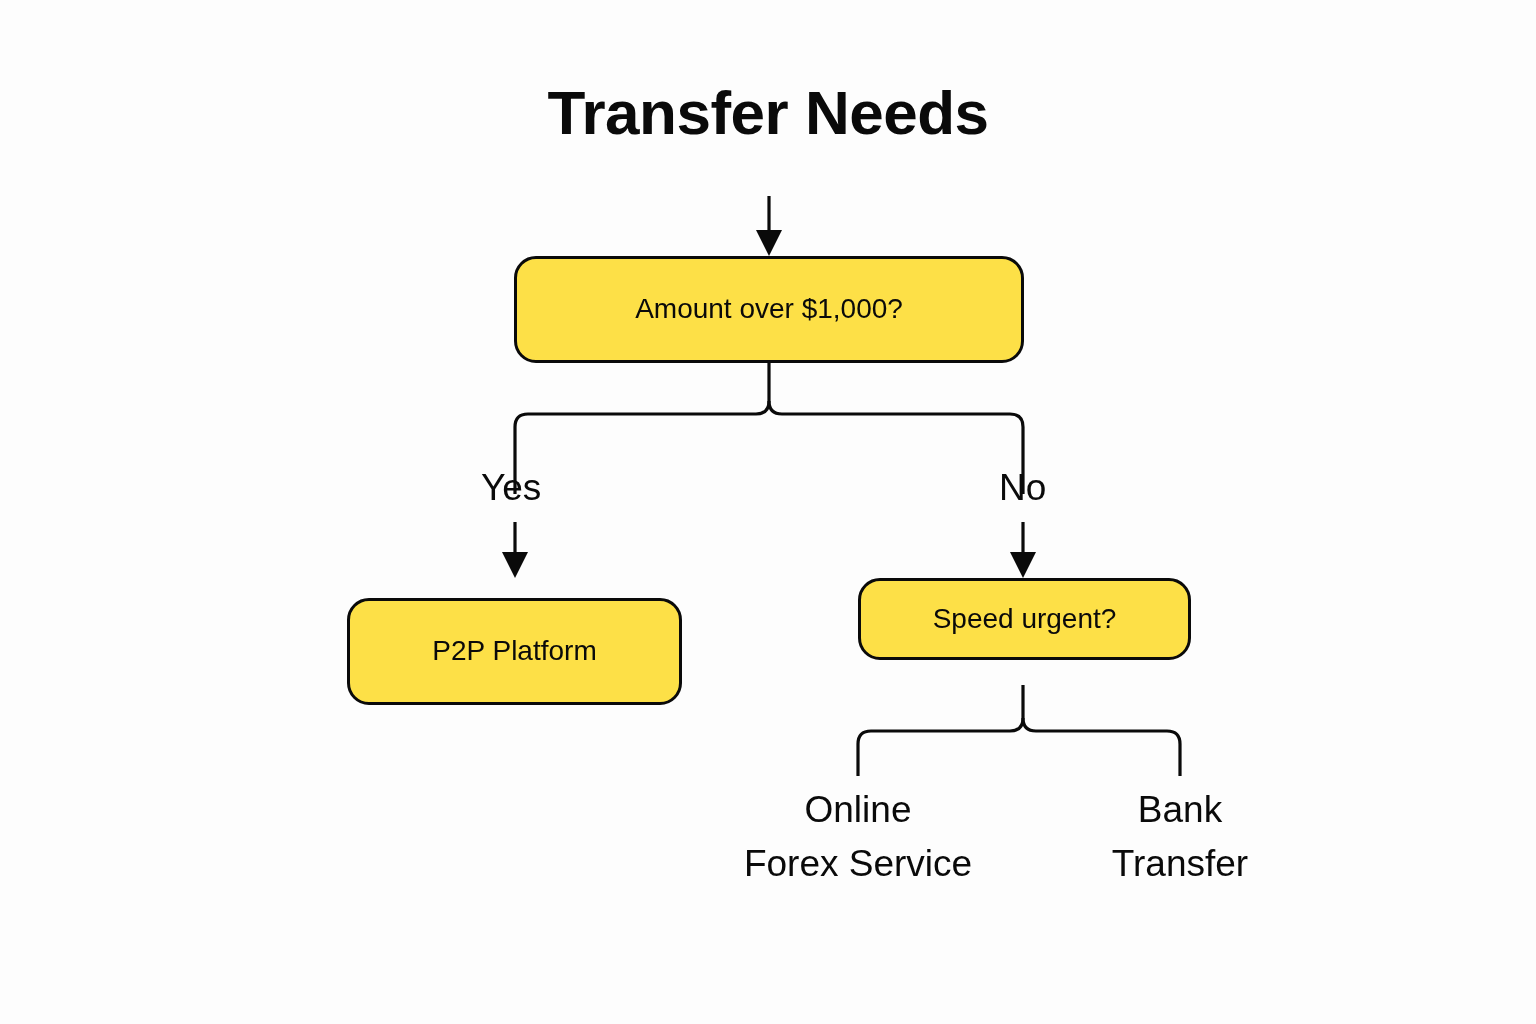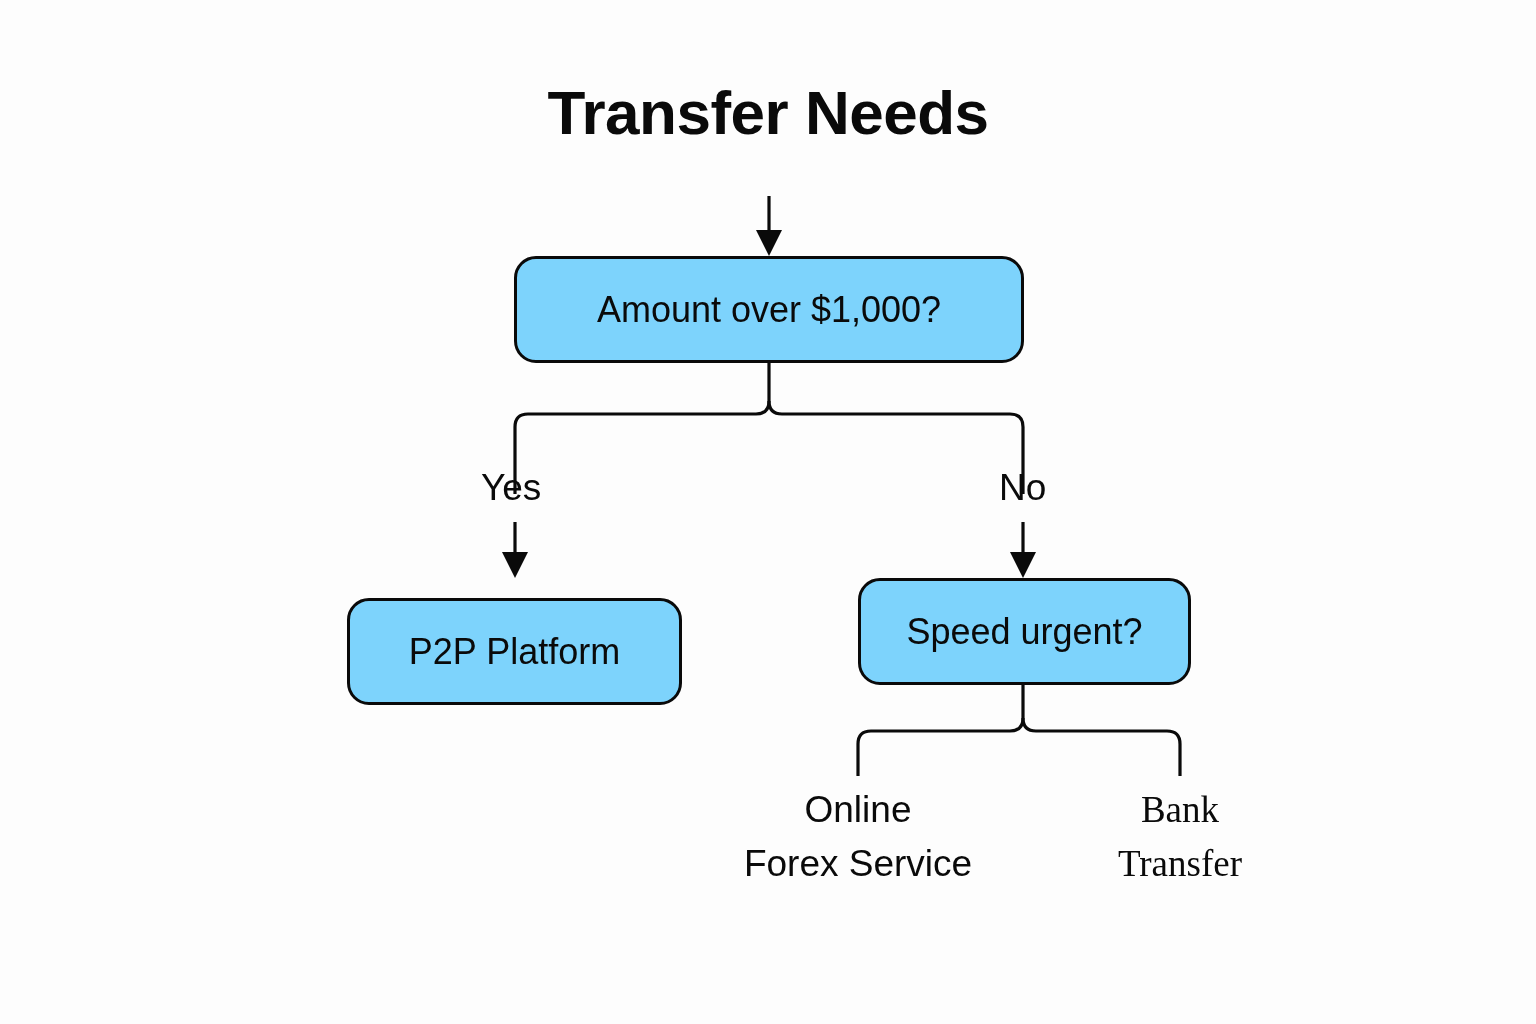--- a/index.html
+++ b/index.html
@@ -57,26 +57,26 @@
     line-height: 1.0;
     white-space: nowrap;
   }
 
   
   .node-box {
     position: absolute;
     box-sizing: border-box;
     border: 3.2px solid #0a0a0a;
     border-radius: 22px;
-    background: #7dd3fc;
+    background: #fde047;
     display: flex;
     align-items: center;
     justify-content: center;
     text-align: center;
-    font-size: 36px;
+    font-size: 28px;
     font-weight: 400;
     line-height: 1.15;
     white-space: nowrap;
   }
 
   #node-root {
     left: 514px;
     top: 256px;
     width: 510px;
     height: 107px;
@@ -84,21 +84,21 @@
   #node-p2p {
     left: 347px;
     top: 598px;
     width: 335px;
     height: 107px;
   }
   #node-speed {
     left: 858px;
     top: 578px;
     width: 333px;
-    height: 107px;
+    height: 82px;
   }
 
   
   .edge-label {
     position: absolute;
     font-size: 37px;
     font-weight: 400;
     line-height: 1.1;
     white-space: nowrap;
   }
@@ -126,21 +126,20 @@
   }
   #leaf-forex {
     left: 683px;
     top: 783px;
     width: 350px;
   }
   #leaf-bank {
     left: 1030px;
     top: 783px;
     width: 300px;
-    font-family: Liberation Serif, serif;
   }
 </style>
 </head>
 <body>
 
 <div id="canvas">
 
   <svg id="connectors" viewBox="0 0 1536 1024" width="1536" height="1024" xmlns="http://www.w3.org/2000/svg">
 
     <path class="edge" d="M 769 196 L 769 244"></path>

